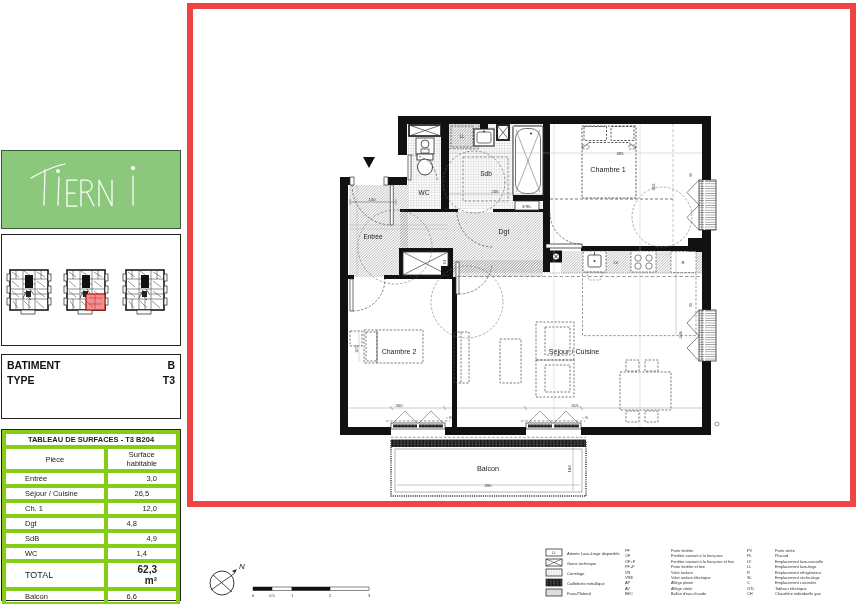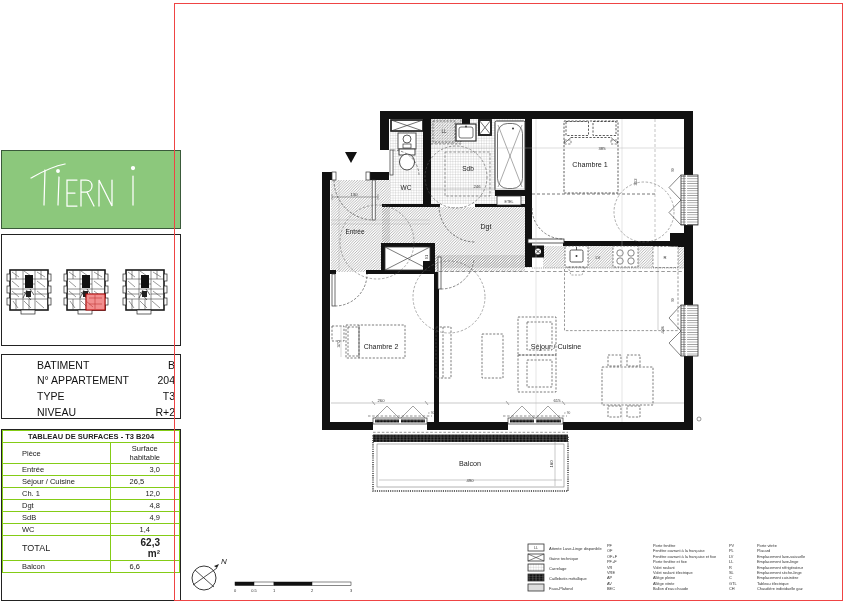--- a/index.html
+++ b/index.html
@@ -3,26 +3,26 @@
 <meta charset="utf-8">
 <style>
 html,body{margin:0;padding:0;background:#fff;width:860px;height:604px;overflow:hidden;
 font-family:"Liberation Sans",sans-serif;}
 #page{position:relative;width:860px;height:604px;background:#fff;}
 .box{position:absolute;border:1px solid #222;background:#fff;box-sizing:border-box;}
 #logo{left:1px;top:150px;width:180px;height:79px;background:#8cc87c;border:1px solid #3a5a3a;}
 #keyplan{left:1px;top:234px;width:180px;height:112px;}
 #infobox{left:1px;top:354px;width:180px;height:65px;}
 #surf{left:1px;top:429px;width:180px;height:172px;}
-.irow{display:flex;justify-content:space-between;font-weight:normal;font-size:10.5px;
-height:15.7px;box-sizing:border-box;padding:3.6px 5px 0 5px;color:#111;margin-left:30px;}
+.irow{display:flex;justify-content:space-between;font-weight:bold;font-size:10.5px;
+height:15.7px;box-sizing:border-box;padding:3.6px 5px 0 5px;color:#111;}
 table.s{border-collapse:collapse;width:100%;font-size:7.5px;color:#222;}
-table.s td{border:1px solid #84cc16;padding:1px 19px;height:9px;}
-#planarea{position:absolute;left:174px;top:3px;width:669px;height:598px;
-border:1px solid #ef4444;box-sizing:border-box;}
+table.s td{border:4px solid #84cc16;padding:1px 19px;height:9px;}
+#planarea{position:absolute;left:187px;top:3px;width:669px;height:504px;
+border:6px solid #ef4444;box-sizing:border-box;}
 svg{position:absolute;left:0;top:0;}
 </style>
 </head>
 <body>
 <div id="page">
 
 <div class="box" id="logo">
 <svg width="178" height="77" viewBox="0 0 178 77">
 
 <g stroke="#ffffff" stroke-width="1.25" fill="none" stroke-linecap="round">
@@ -69,58 +69,50 @@
 <use href="#bldg" x="124" y="35"></use>
 </svg>
 </div>
 
 <div class="box" id="infobox">
 <div class="irow">
         <span>BATIMENT</span>
         <span>B</span>
       </div>
 <div class="irow">
-        <span>N° APPARTEMENT</span>
-        <span>204</span>
-      </div>
-<div class="irow">
         <span>TYPE</span>
         <span>T3</span>
-      </div>
-<div class="irow">
-        <span>NIVEAU</span>
-        <span>R+2</span>
       </div>
 </div>
 
 <div class="box" id="surf">
 <table class="s">
 <tbody>
           <tr>
             <td colspan="2" style="text-align:center;font-weight:bold;font-size:7.5px">TABLEAU DE SURFACES - T3 B204</td>
           </tr>
 <tr>
-            <td style="width:88px;">Pièce</td>
+            <td style="width:88px;text-align:center">Pièce</td>
             <td style="text-align:center">Surface habitable</td>
           </tr>
 <tr>
             <td>Entrée</td>
             <td style="text-align:right">3,0</td>
           </tr>
 <tr>
             <td>Séjour / Cuisine</td>
-            <td style="text-align:left">26,5</td>
+            <td style="text-align:center">26,5</td>
           </tr>
 <tr>
             <td>Ch. 1</td>
             <td style="text-align:right">12,0</td>
           </tr>
 <tr>
             <td>Dgt</td>
-            <td style="text-align:right">4,8</td>
+            <td style="text-align:left">4,8</td>
           </tr>
 <tr>
             <td>SdB</td>
             <td style="text-align:right">4,9</td>
           </tr>
 <tr>
             <td>WC</td>
             <td style="text-align:center">1,4</td>
           </tr>
 <tr>

